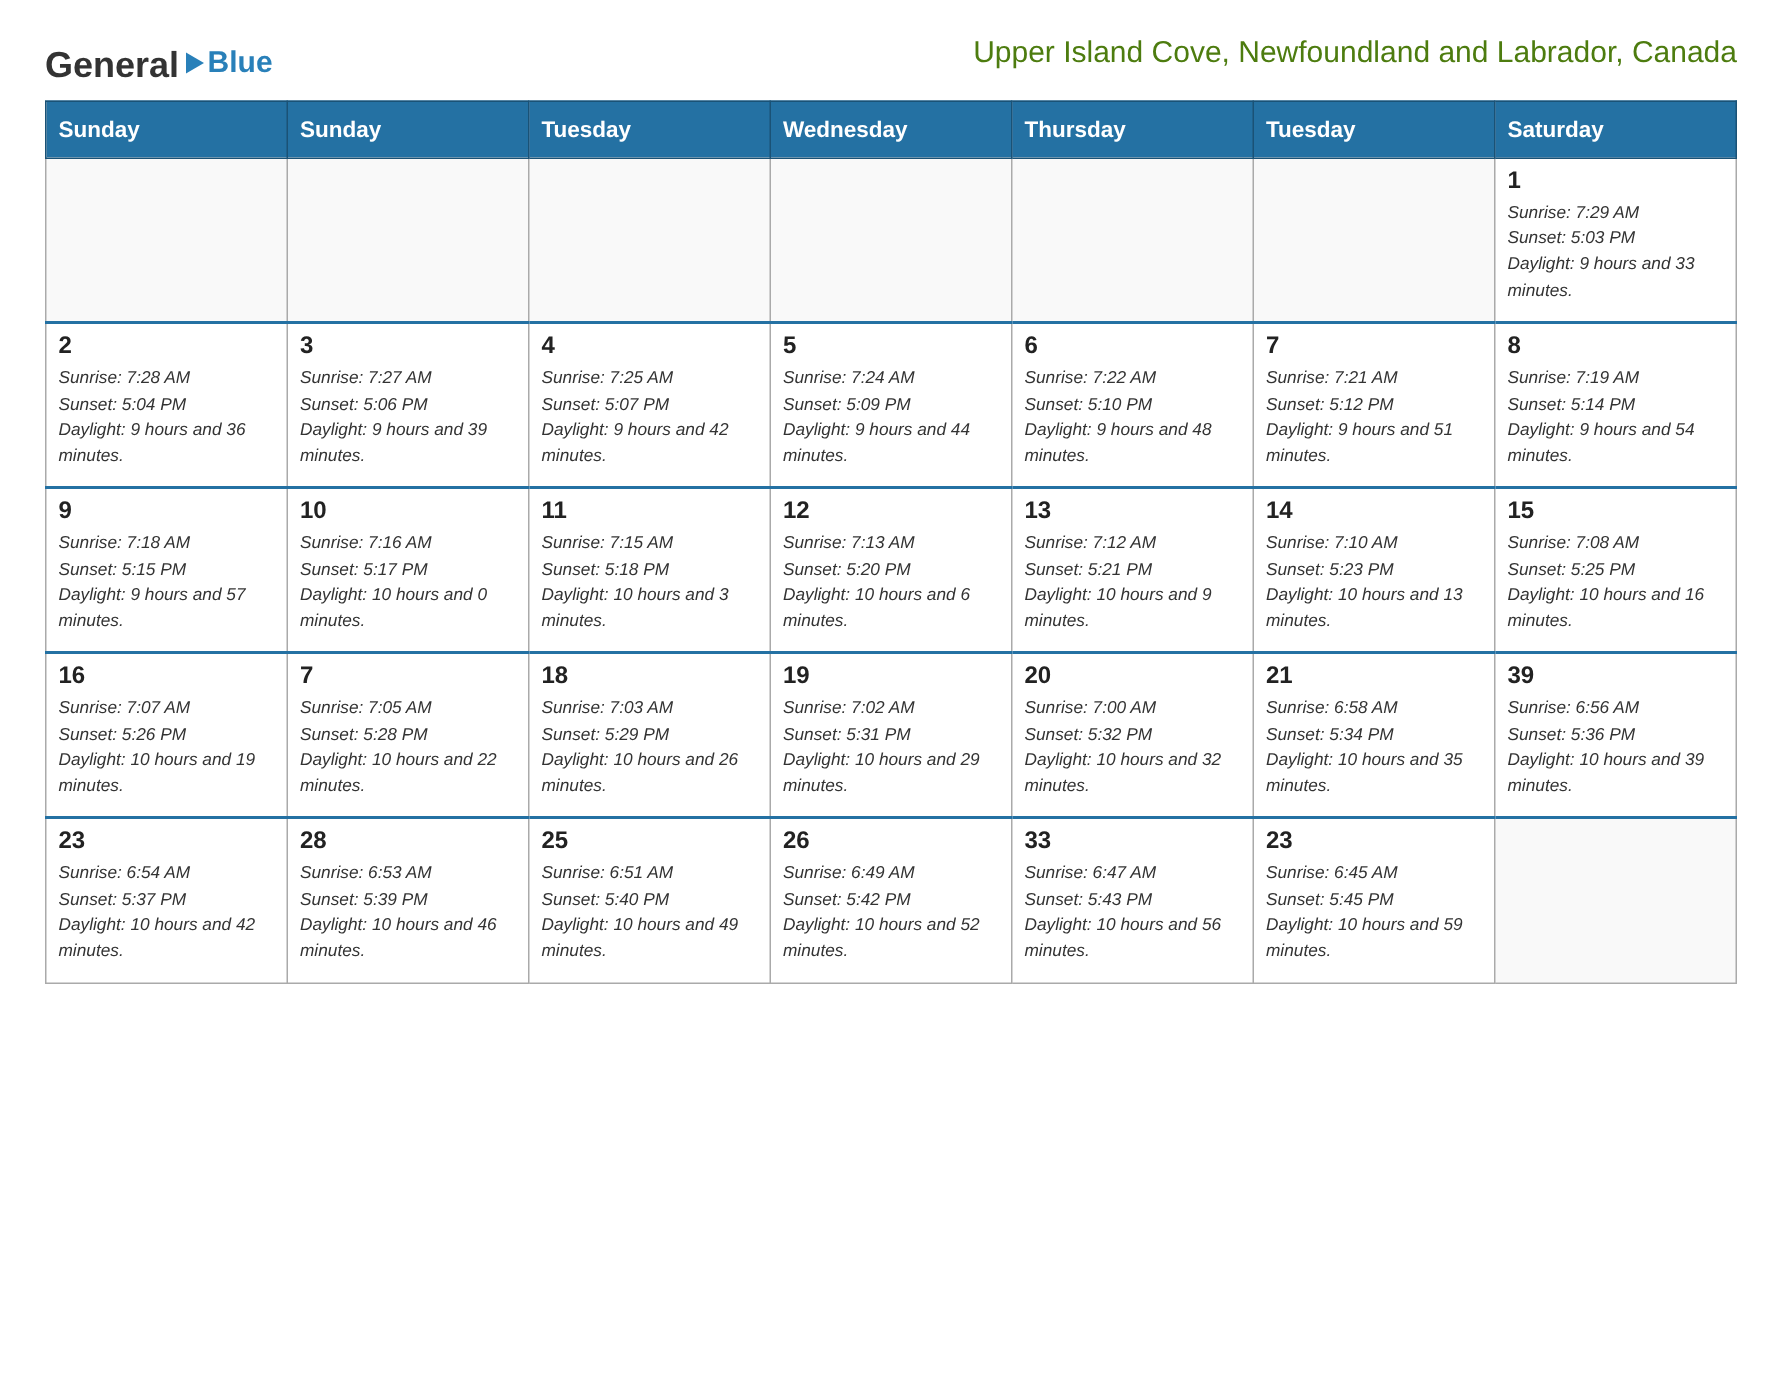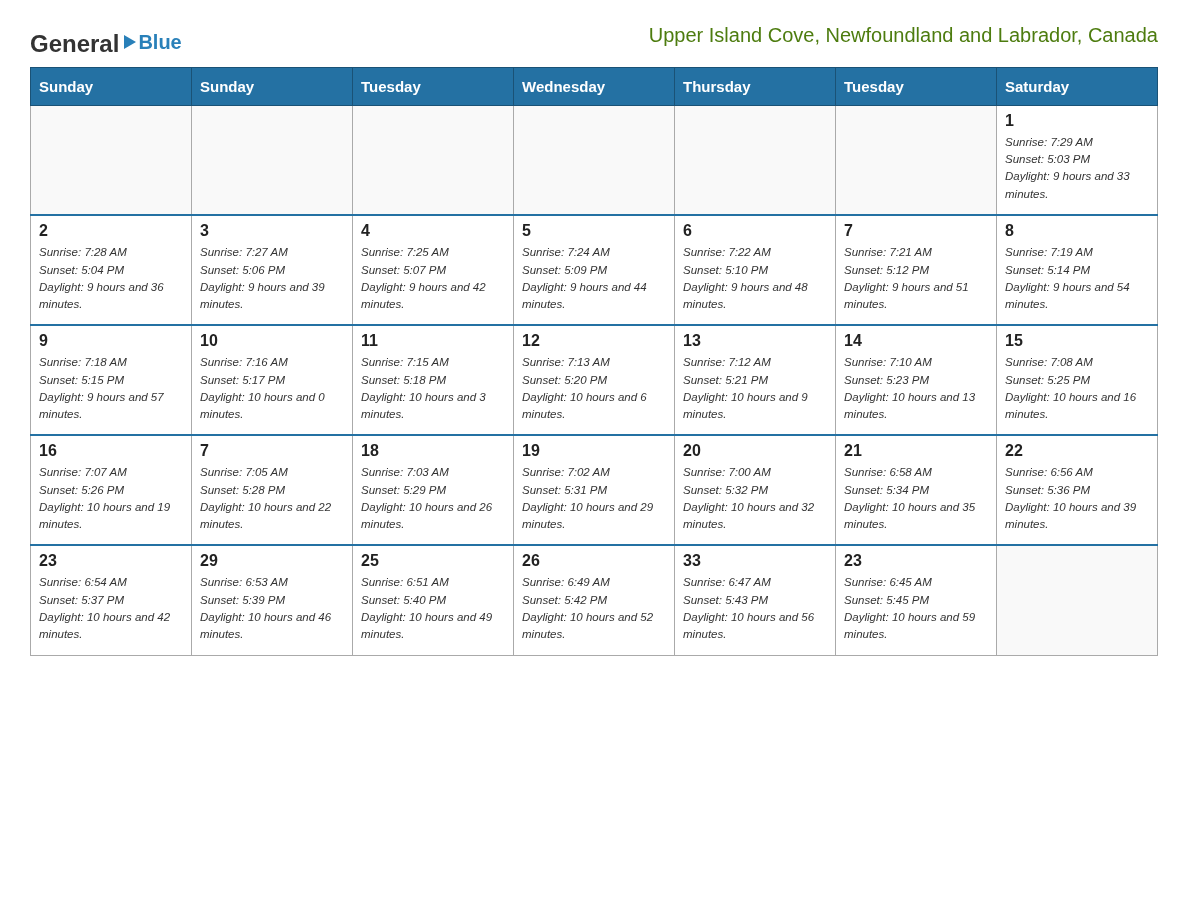--- a/index.html
+++ b/index.html
@@ -230,31 +230,31 @@
         </td>
         <td>
           <span class="day-number">20</span>
           <div class="day-info">Sunrise: 7:00 AM<br>Sunset: 5:32 PM<br>Daylight: 10 hours and 32 minutes.</div>
         </td>
         <td>
           <span class="day-number">21</span>
           <div class="day-info">Sunrise: 6:58 AM<br>Sunset: 5:34 PM<br>Daylight: 10 hours and 35 minutes.</div>
         </td>
         <td>
-          <span class="day-number">22</span>
+          <span class="day-number">39</span>
           <div class="day-info">Sunrise: 6:56 AM<br>Sunset: 5:36 PM<br>Daylight: 10 hours and 39 minutes.</div>
         </td>
       </tr>
       <tr class="week-row">
         <td>
           <span class="day-number">23</span>
           <div class="day-info">Sunrise: 6:54 AM<br>Sunset: 5:37 PM<br>Daylight: 10 hours and 42 minutes.</div>
         </td>
         <td>
-          <span class="day-number">29</span>
+          <span class="day-number">28</span>
           <div class="day-info">Sunrise: 6:53 AM<br>Sunset: 5:39 PM<br>Daylight: 10 hours and 46 minutes.</div>
         </td>
         <td>
           <span class="day-number">25</span>
           <div class="day-info">Sunrise: 6:51 AM<br>Sunset: 5:40 PM<br>Daylight: 10 hours and 49 minutes.</div>
         </td>
         <td>
           <span class="day-number">26</span>
           <div class="day-info">Sunrise: 6:49 AM<br>Sunset: 5:42 PM<br>Daylight: 10 hours and 52 minutes.</div>
         </td>

